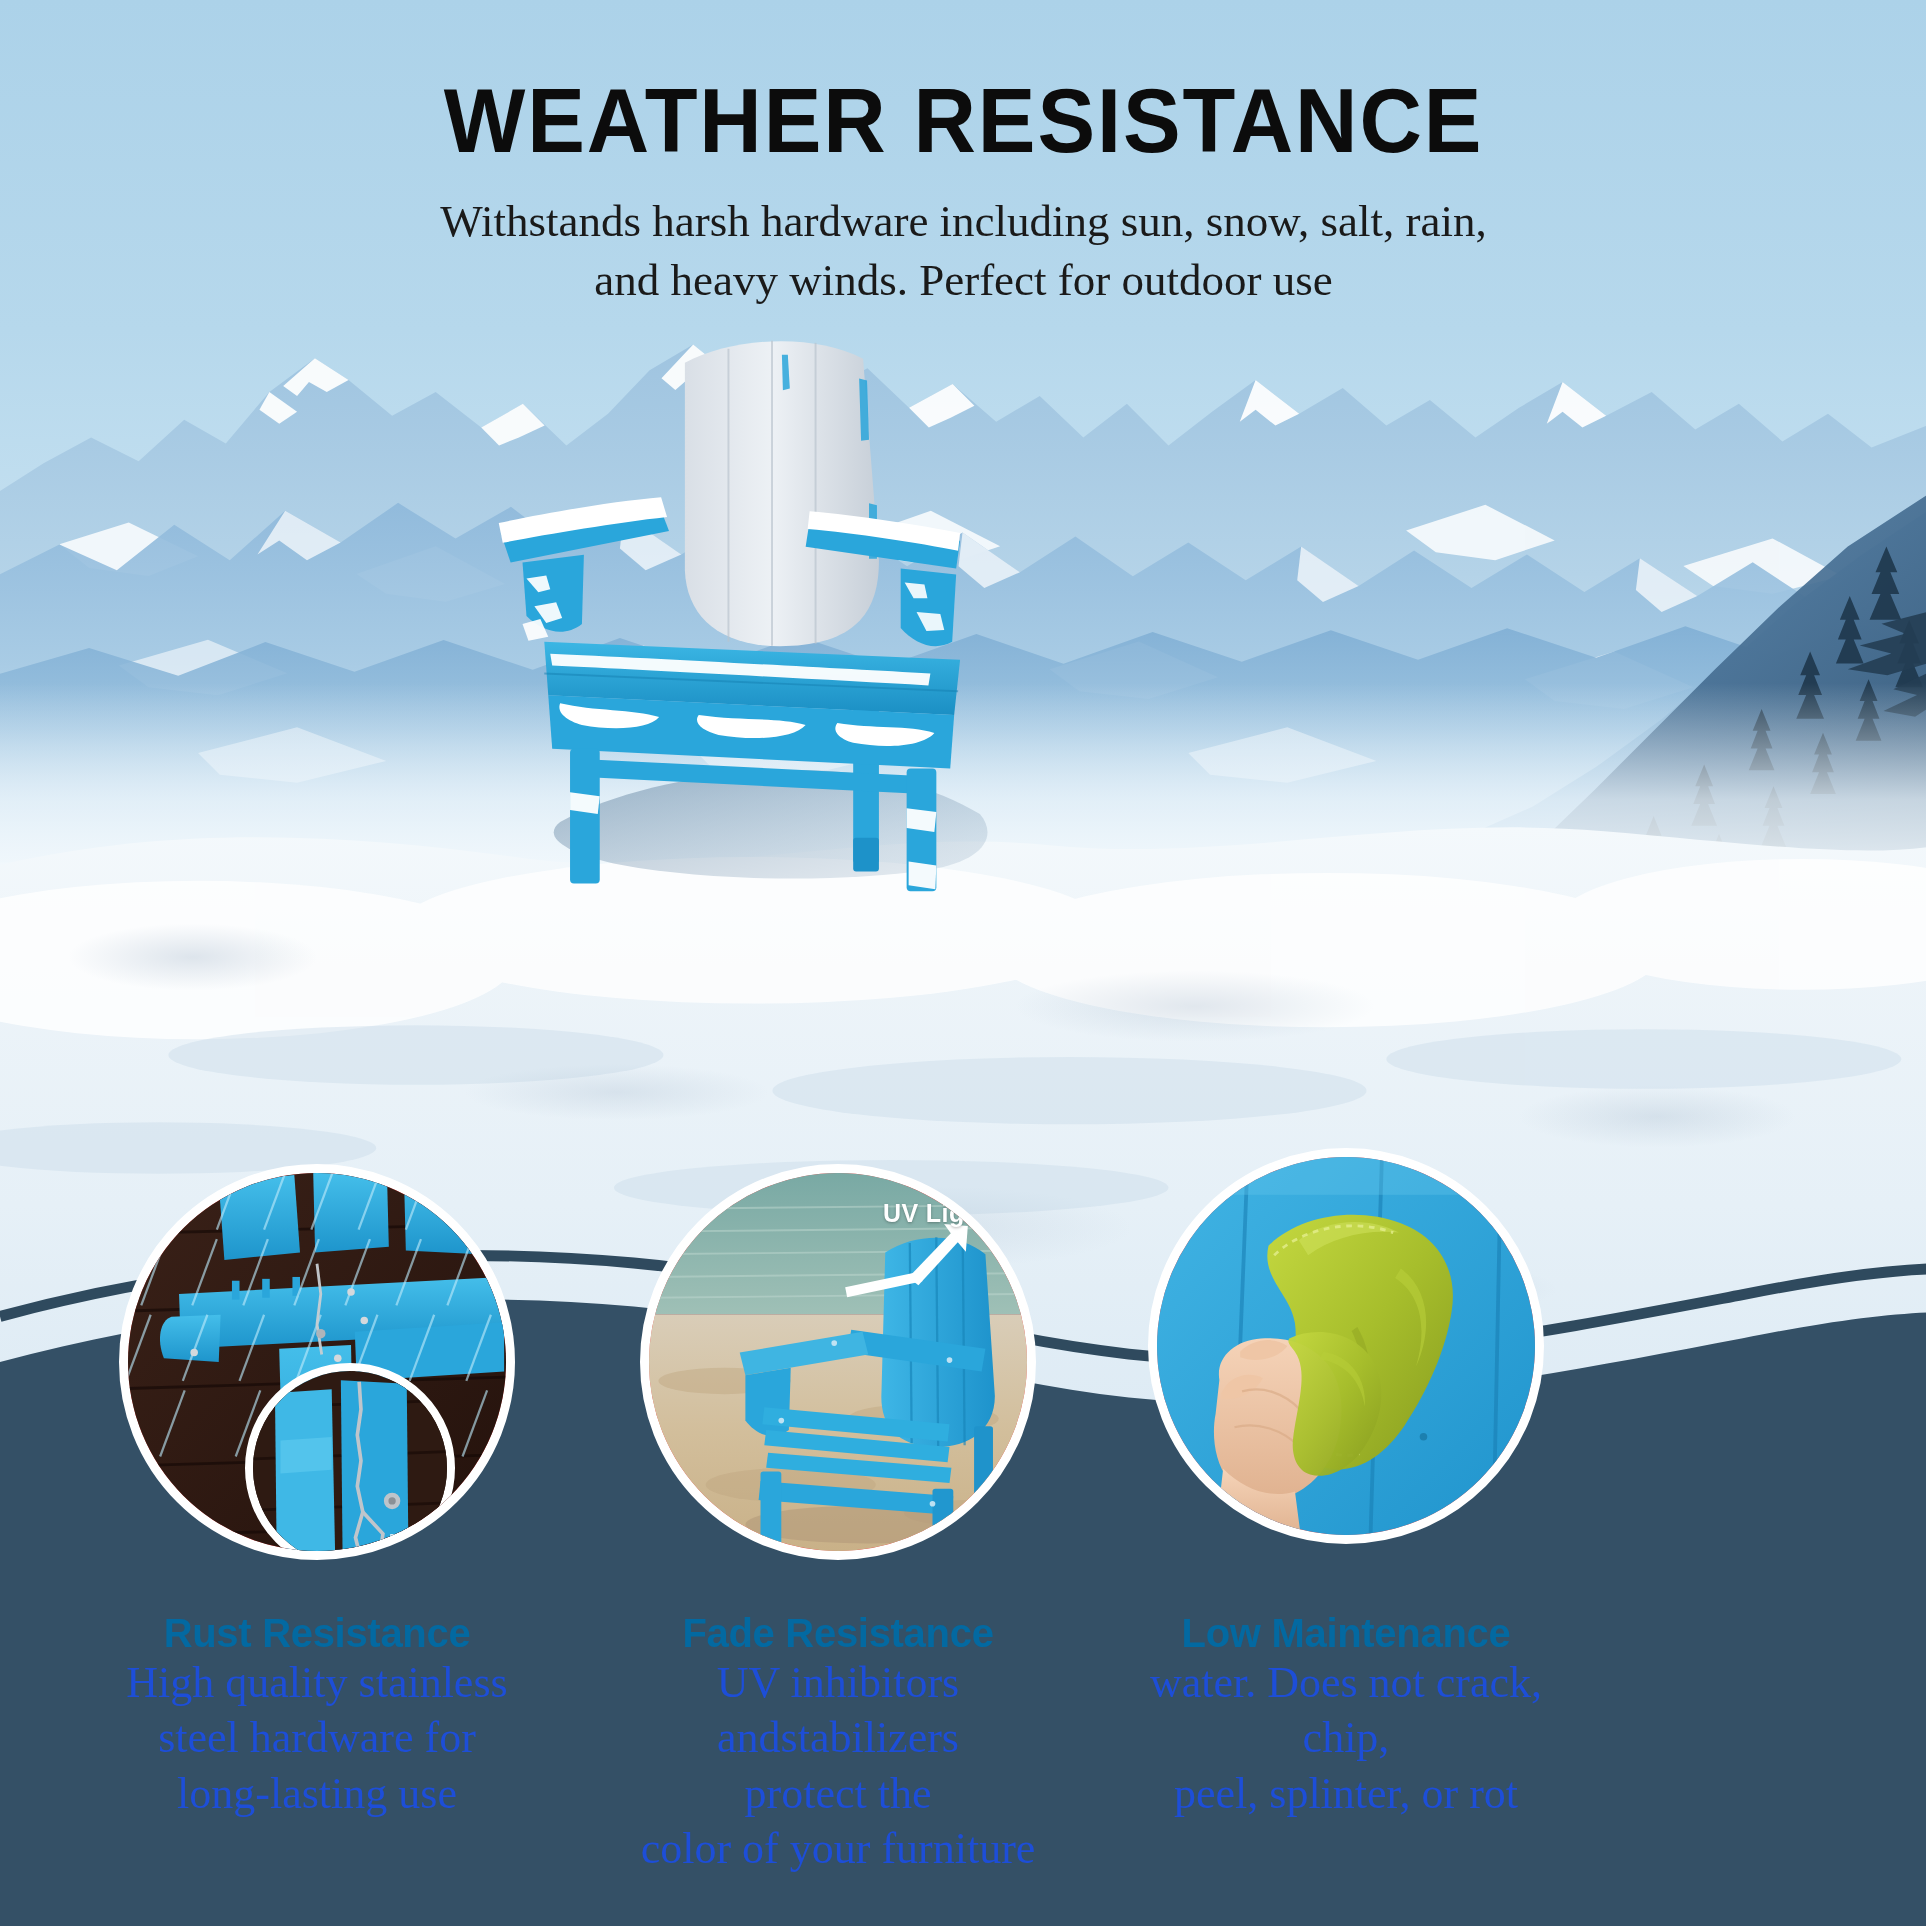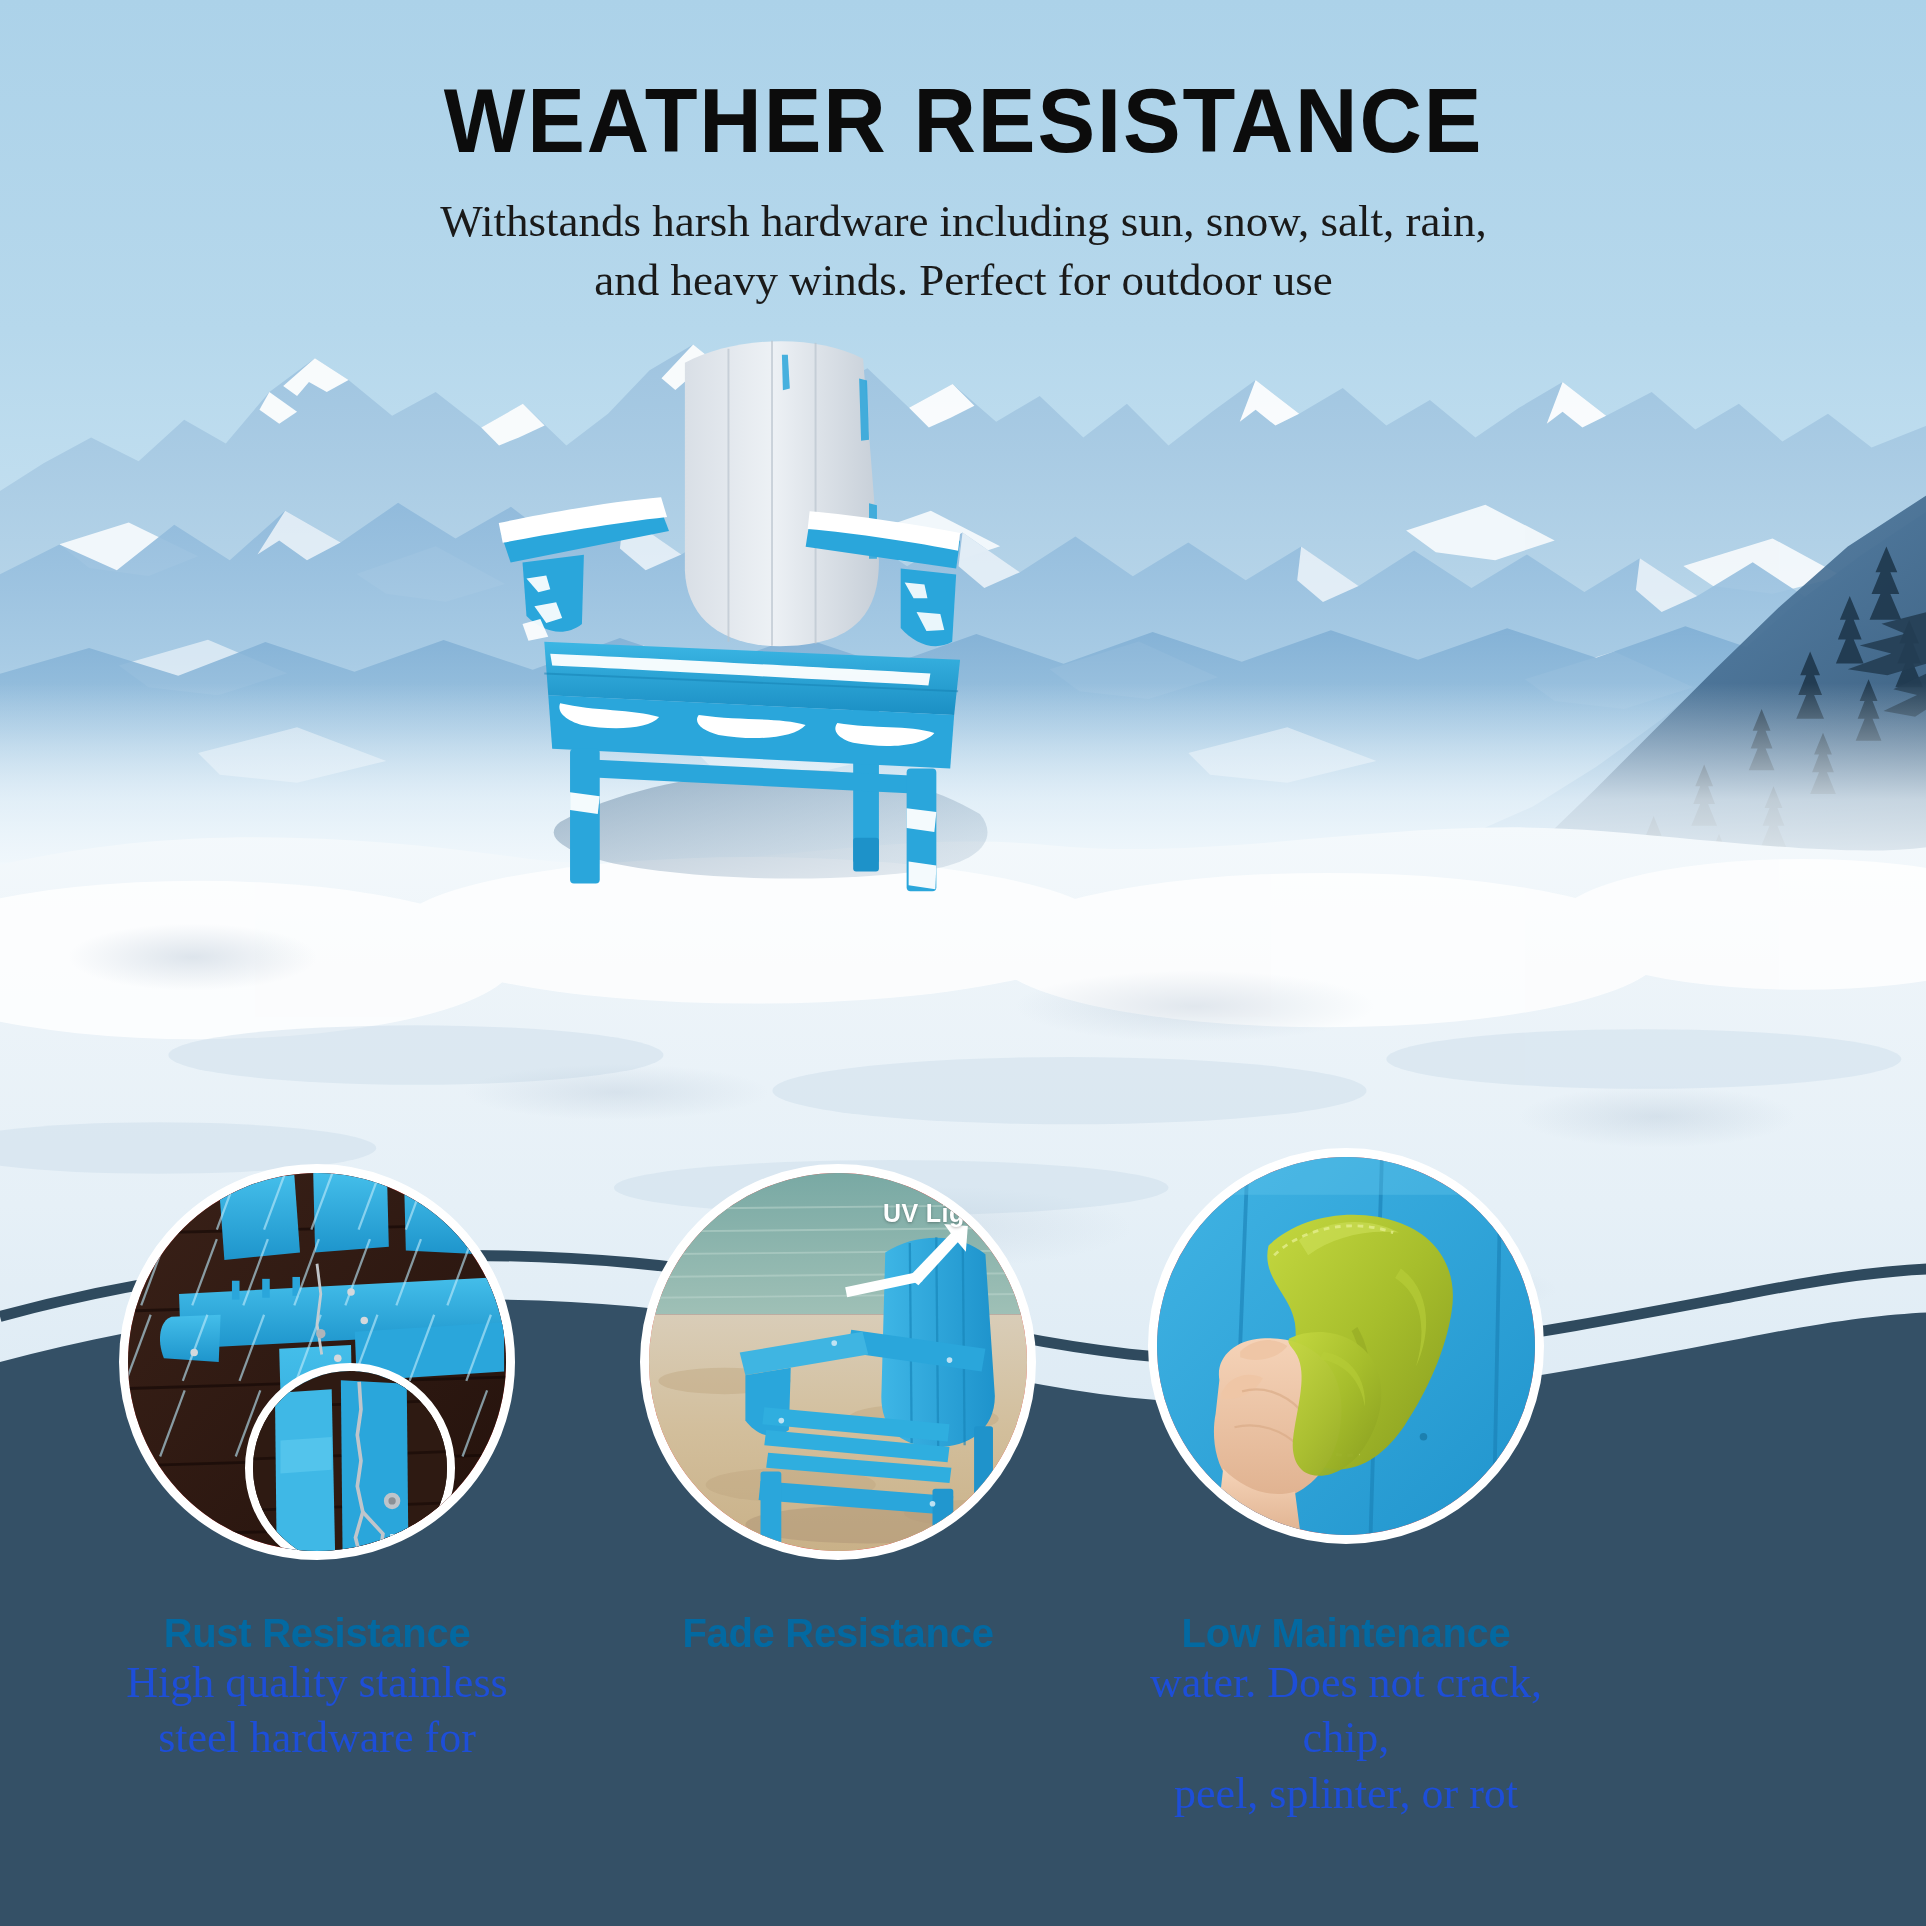--- a/index.html
+++ b/index.html
@@ -550,20 +550,21 @@
             <circle cx="152" cy="142" r="4" fill="#8A9096"></circle>
           </svg>
         </div>
       </div>
 
       <div class="feat-text">
         <div class="feat-head">Rust Resistance</div>
         <div class="feat-body">
           <span>High quality stainless</span>
           <span>steel hardware for</span>
+          <span>long-lasting use</span>
         </div>
       </div>
     </div>
 
     <div class="feat feat-2">
       <div class="circ-wrap">
         <svg viewBox="0 0 400 400" preserveAspectRatio="none">
           <defs>
             <linearGradient id="gOcean" x1="0" y1="0" x2="0" y2="1">
               <stop offset="0" stop-color="#79A9A4"></stop>
@@ -636,20 +637,25 @@
             <path fill="#FFFFFF" d="M2,64 L78,48 L80,58 L4,74 Z"></path>
             <path fill="#FFFFFF" d="M66,54 L112,6 L120,14 L76,62 Z"></path>
             <path fill="#FFFFFF" d="M102,0 L126,2 L124,28 L112,14 Z"></path>
           </svg>
         </div>
         <div class="uv-label">UV Light</div>
       </div>
 
       <div class="feat-text">
         <div class="feat-head">Fade Resistance</div>
+        <div class="feat-body">
+          <span>UV inhibitors andstabilizers</span>
+          <span>protect the</span>
+          <span>color of your furniture</span>
+        </div>
       </div>
     </div>
 
     <div class="feat feat-3">
       <div class="circ-wrap">
         <svg viewBox="0 0 400 400" preserveAspectRatio="none">
           <defs>
             <linearGradient id="gPanelBlue" x1="0" y1="0" x2="1" y2="1">
               <stop offset="0" stop-color="#41B4E4"></stop>
               <stop offset="1" stop-color="#2094CD"></stop>

